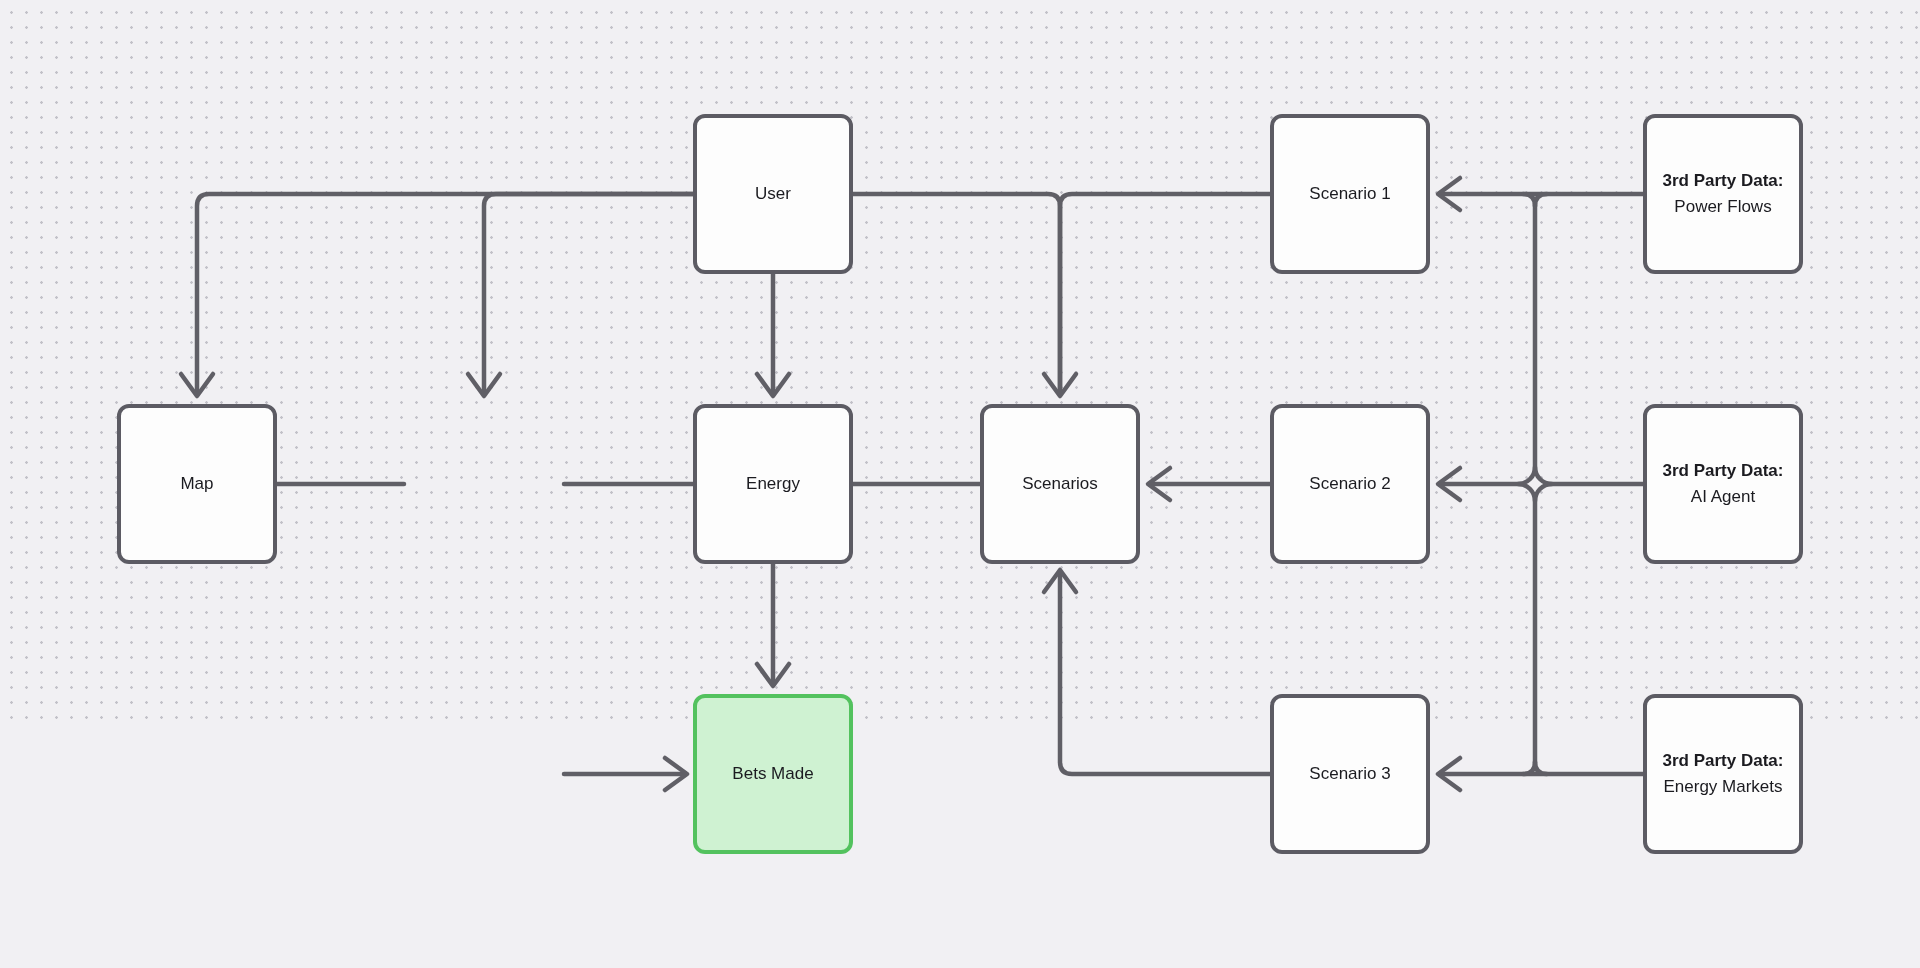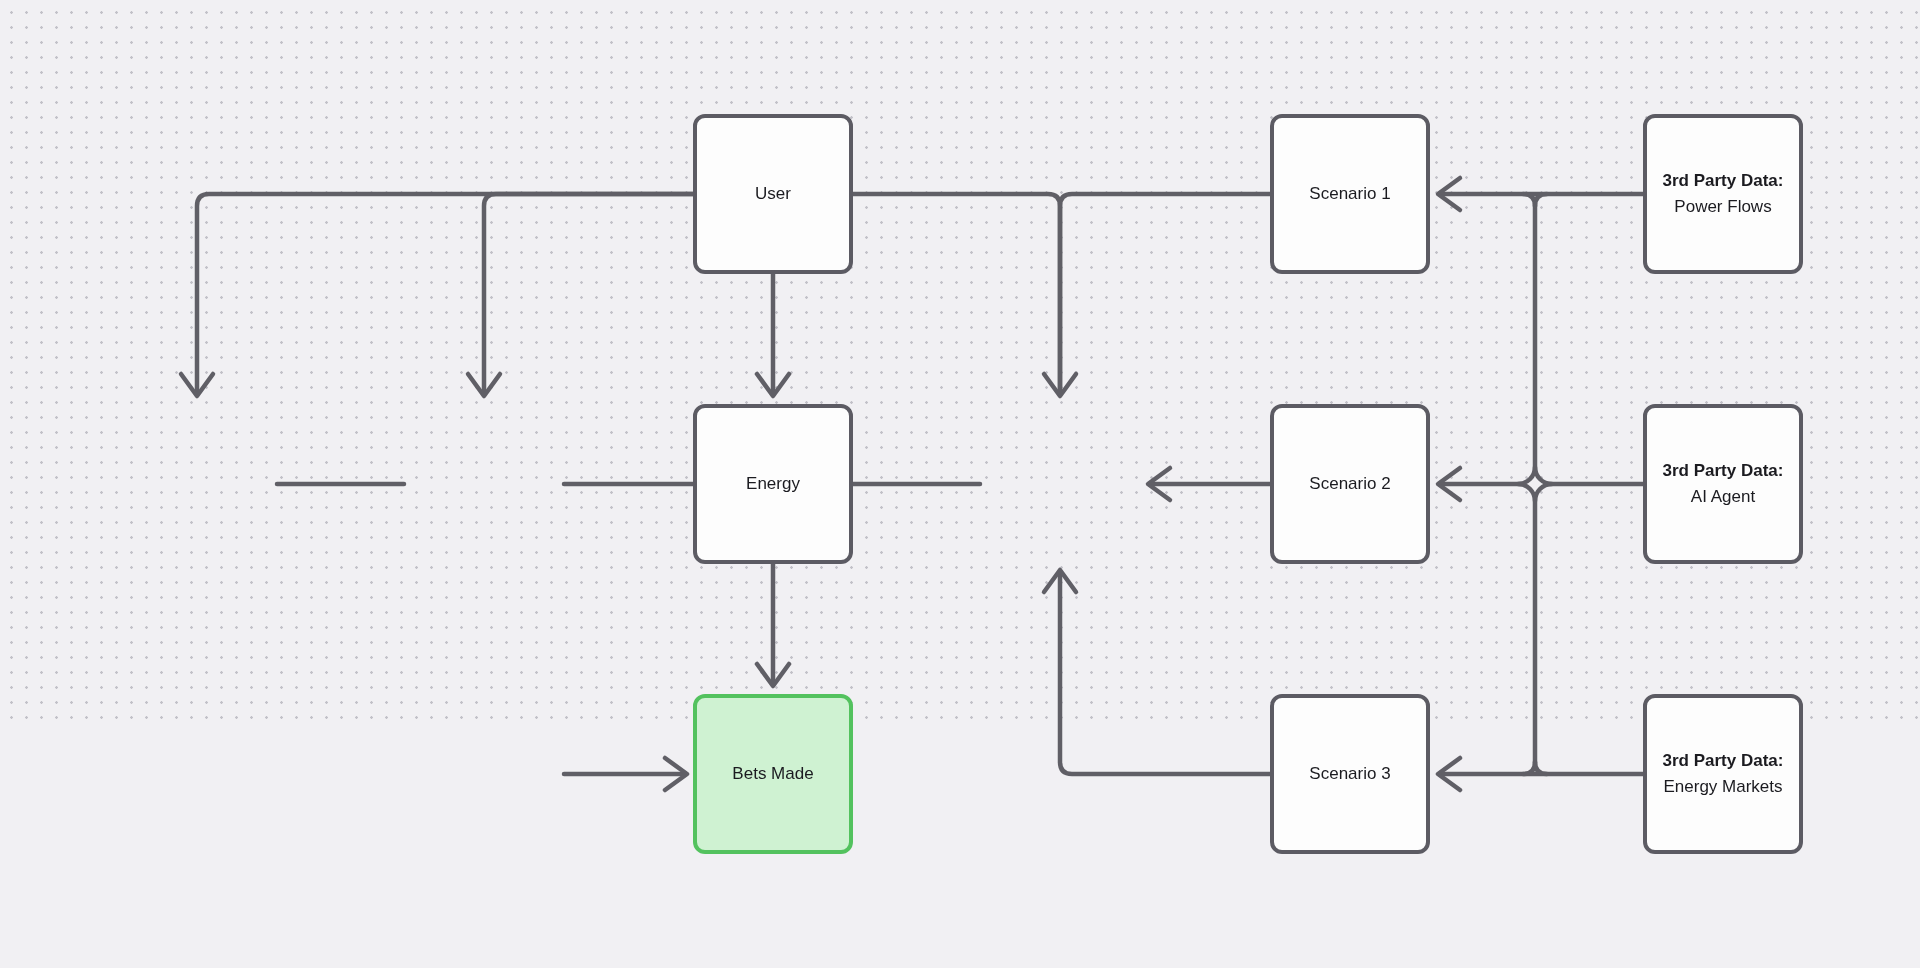--- a/index.html
+++ b/index.html
@@ -120,22 +120,28 @@
   <div class="node" style="left:1270px;top:114px">
     <span>Scenario 1</span>
   </div>
   <div class="node" style="left:1643px;top:114px">
     <div>
       <div class="l1">3rd Party Data:</div>
       <div class="l2">Power Flows</div>
     </div>
   </div>
 
+  <div class="node" style="left:117px;top:404px">
+    <span>Map</span>
+  </div>
   <div class="node" style="left:693px;top:404px">
     <span>Energy</span>
+  </div>
+  <div class="node" style="left:980px;top:404px">
+    <span>Scenarios</span>
   </div>
   <div class="node" style="left:1270px;top:404px">
     <span>Scenario 2</span>
   </div>
   <div class="node" style="left:1643px;top:404px">
     <div>
       <div class="l1">3rd Party Data:</div>
       <div class="l2">AI Agent</div>
     </div>
   </div>

